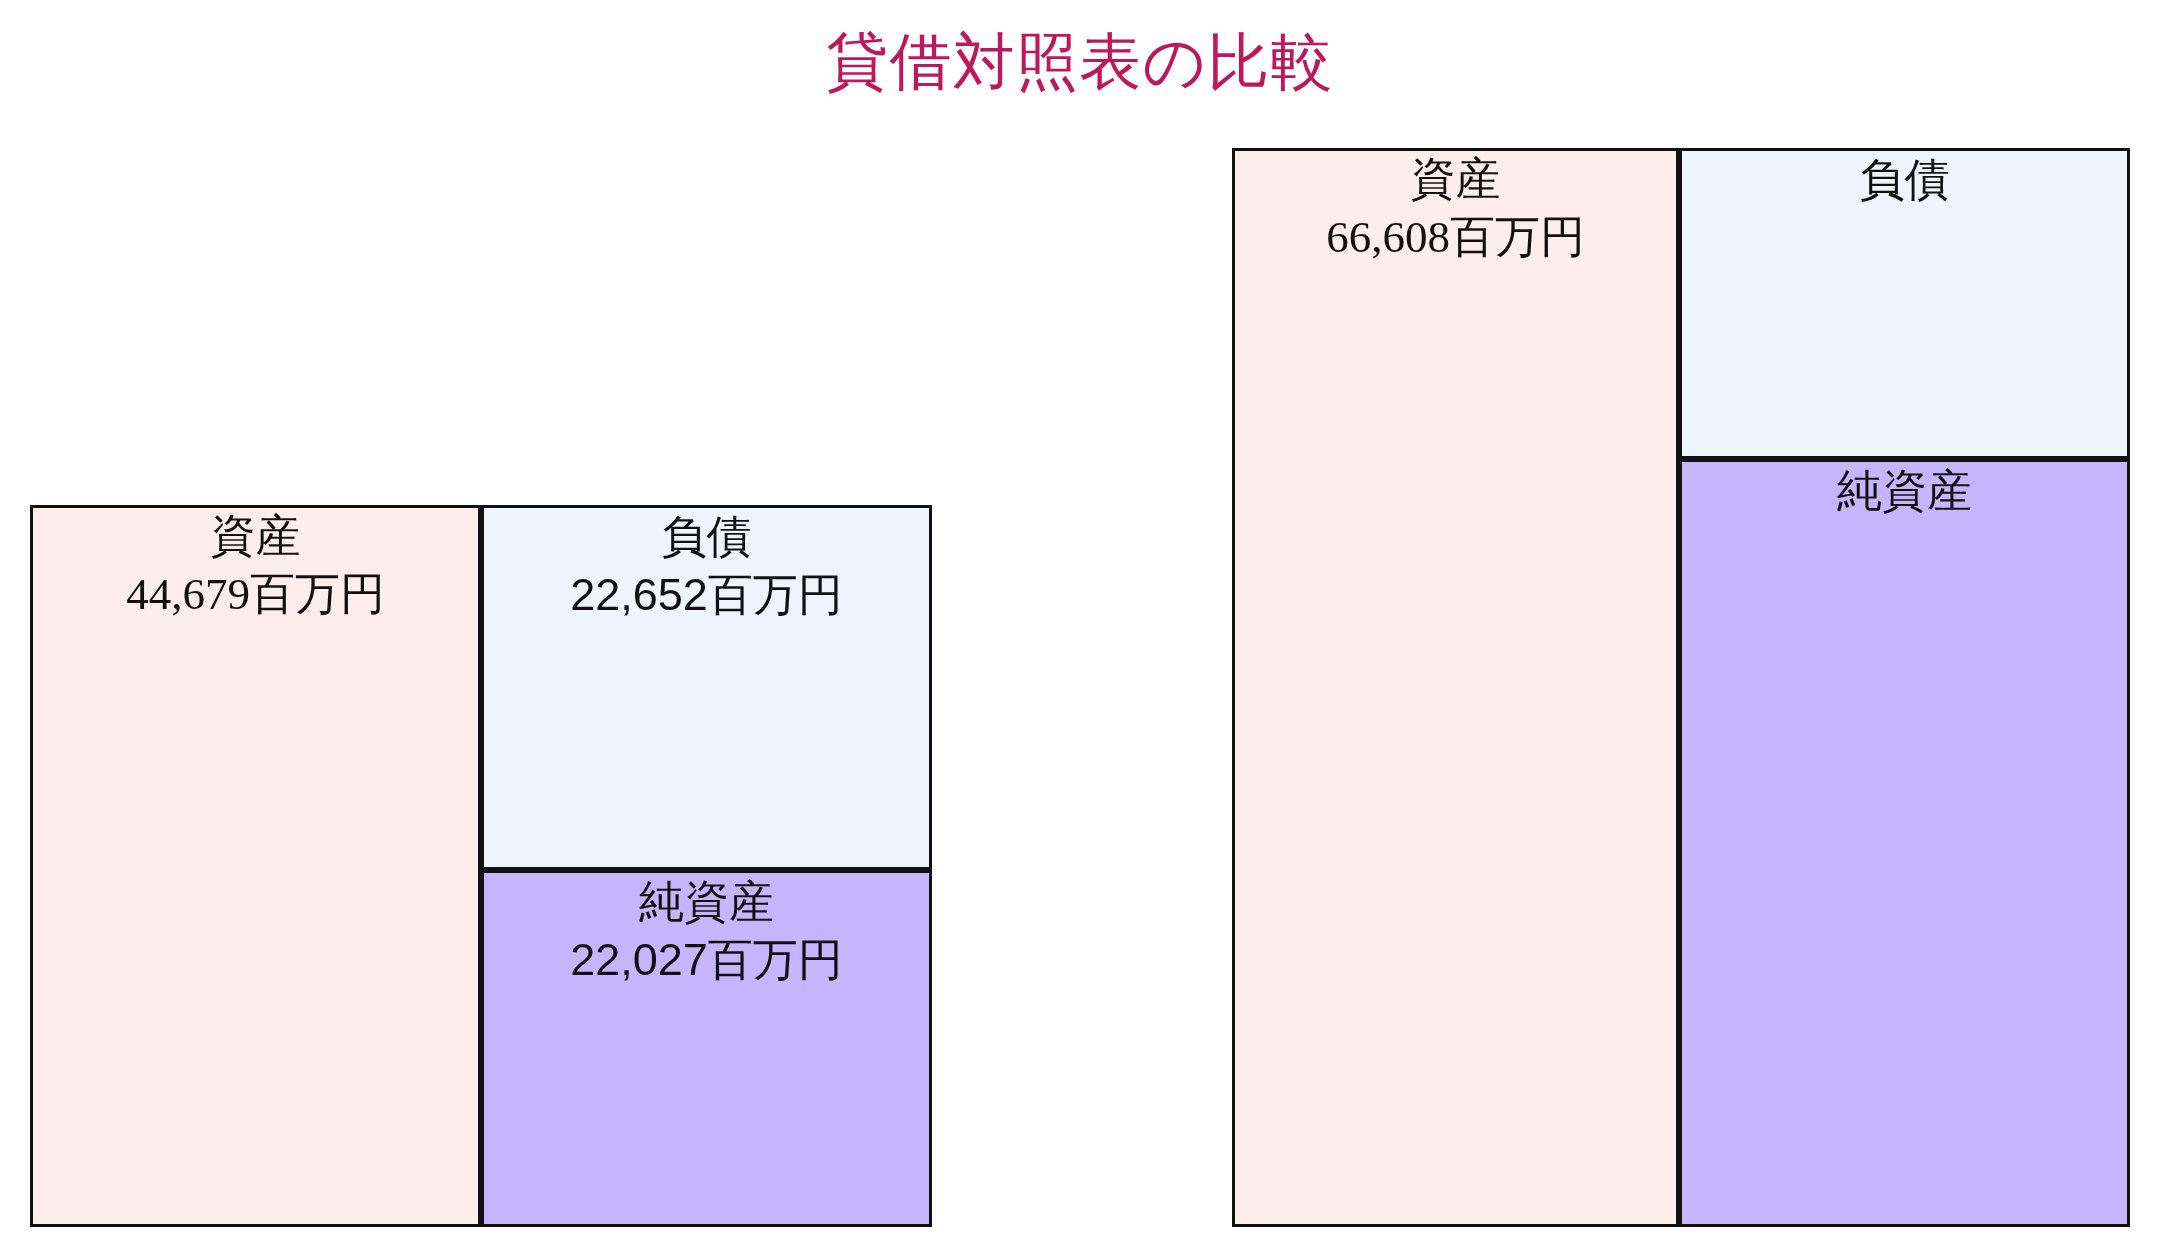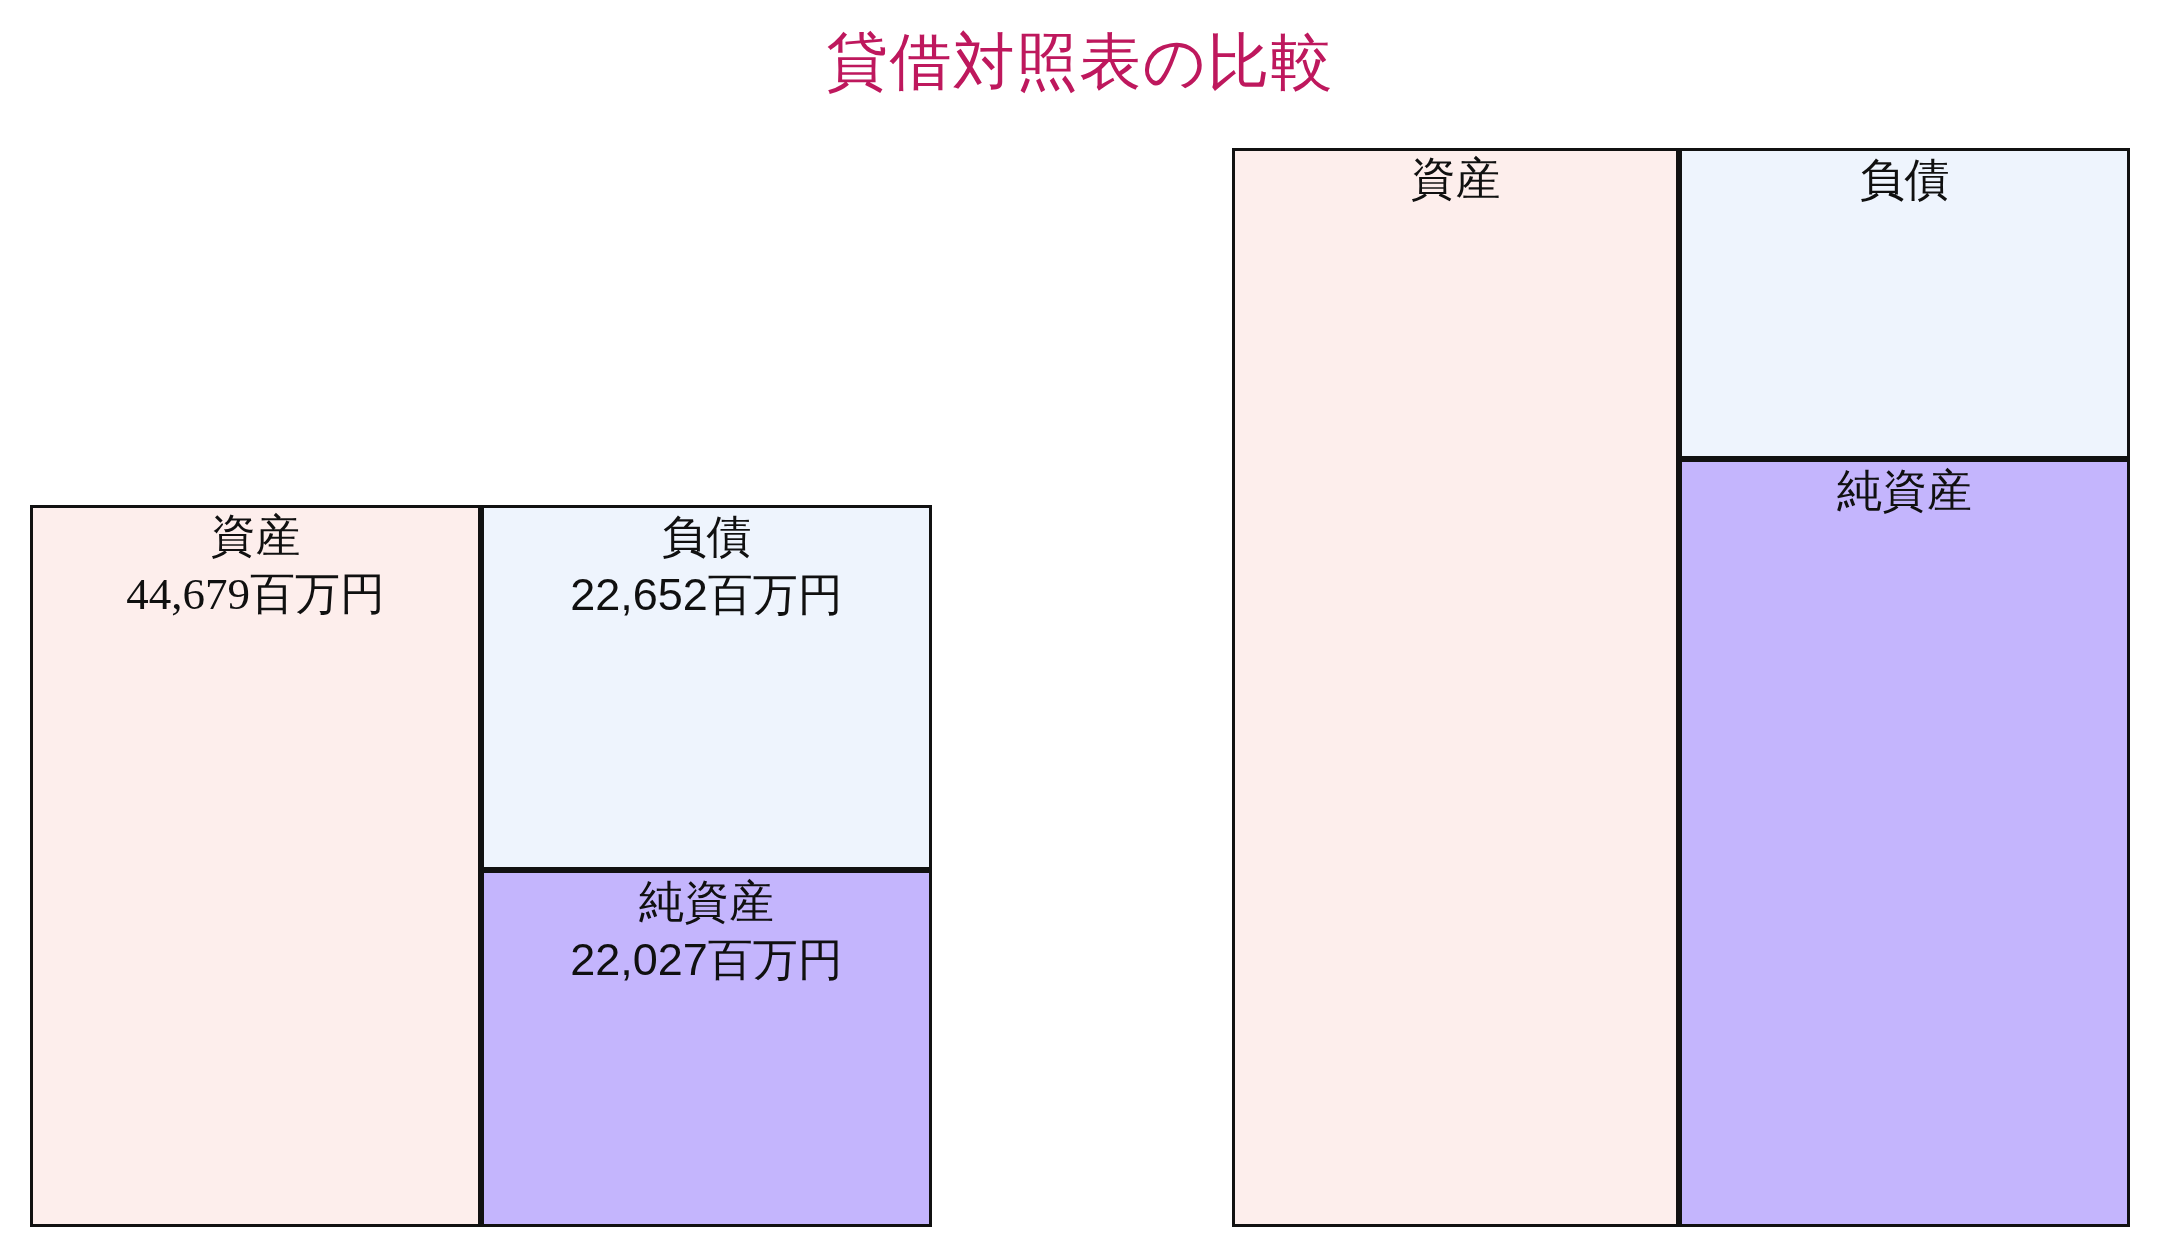--- a/index.html
+++ b/index.html
@@ -107,20 +107,21 @@
       </div>
     </div>
 
   </div>
 
   <div class="bs-group" id="right-chart">
 
     <div class="bs-box assets" id="right-assets">
       <div class="box-label">
         <span class="ln">資産</span>
+        <span class="ln">66,608百万円</span>
       </div>
     </div>
 
     <div class="bs-box liab" id="right-liab">
       <div class="box-label">
         <span class="ln">負債</span>
       </div>
     </div>
 
     <div class="bs-box equity" id="right-equity">

